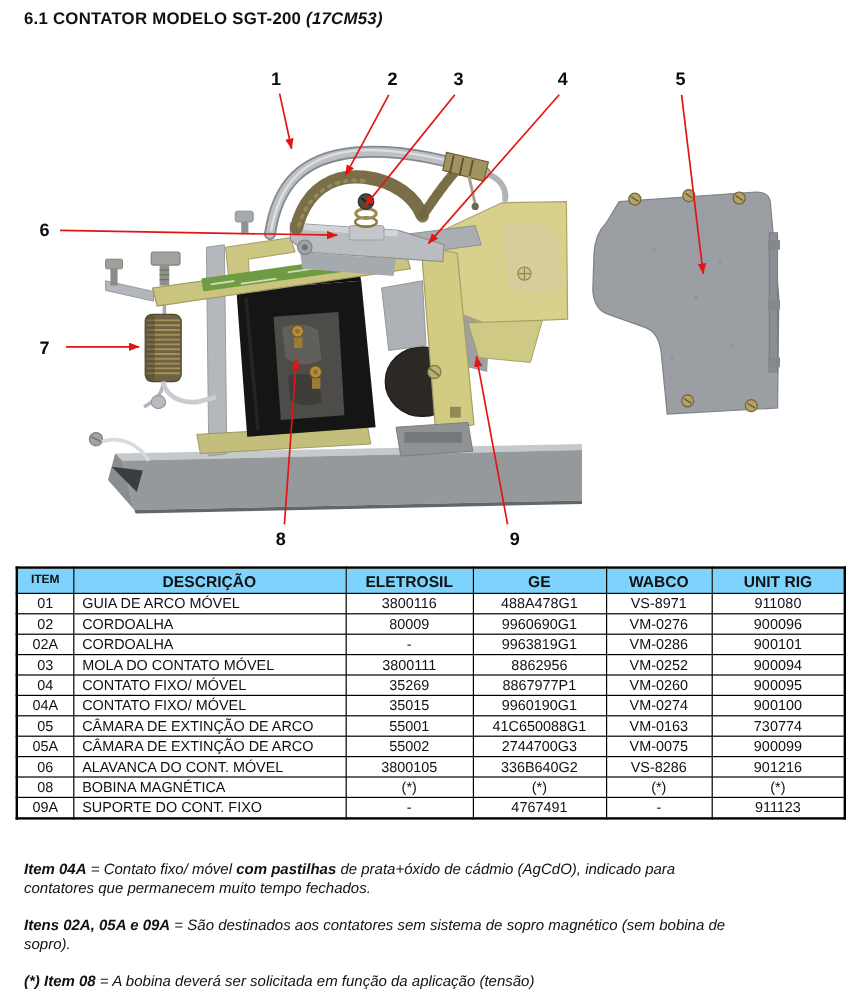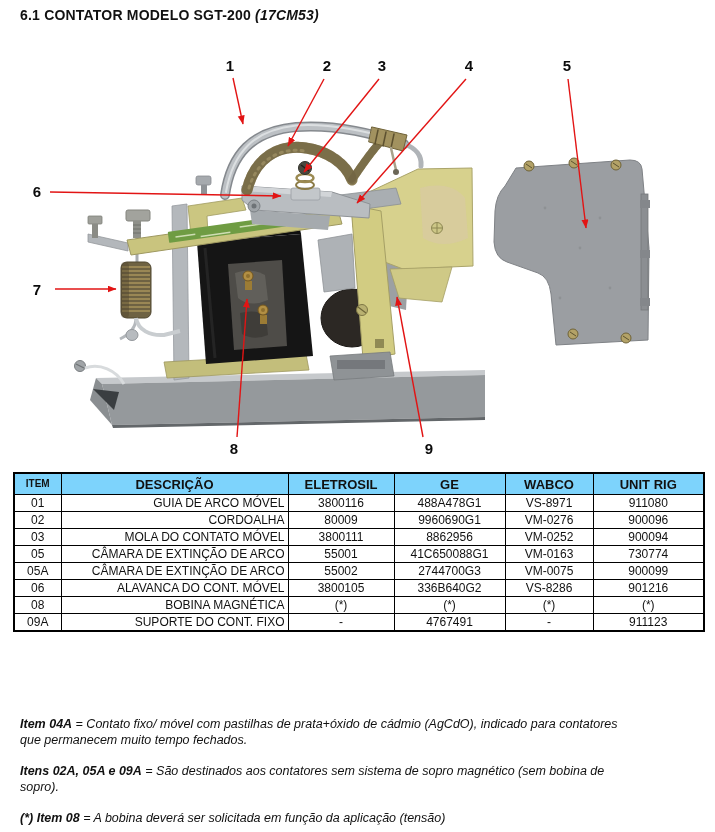--- a/index.html
+++ b/index.html
@@ -16,27 +16,27 @@
   .callout{font:bold 15px "Liberation Sans",sans-serif;fill:#0b0b0b;}
 
   .tablewrap{position:absolute;left:13px;top:472px;width:690px;}
   table{border-collapse:collapse;table-layout:fixed;width:690px;
         font-size:12px;line-height:1;}
   th,td{border:1px solid #000;height:16px;text-align:center;vertical-align:middle;
         overflow:hidden;white-space:nowrap;padding:0 3px;}
   table{border:2px solid #000;}
   thead th{background:#7dd3fc;font-weight:bold;font-size:13px;height:20px;}
   thead th.th-item{font-size:10px;}
-  td.desc{text-align:right;padding-left:20px;}
+  td.desc{text-align:left;padding-left:7px;}
 
   .footnotes{position:absolute;left:20px;top:716px;width:600px;
              font-size:12.5px;font-style:italic;line-height:16px;}
   .footnotes p{margin:0 0 15px 0;}
   .fn-lead{font-weight:bold;}
-  .fn-bold{font-weight:normal;}
+  .fn-bold{font-weight:bold;}
 </style>
 </head>
 <body>
 
 <div class="page">
 
   <div class="title">
     <span>6.1 CONTATOR MODELO SGT-200</span>
     <span class="model">(17CM53)</span>
   </div>
@@ -268,28 +268,52 @@
         </tr>
         <tr>
           <td>02</td>
           <td class="desc">CORDOALHA</td>
           <td>80009</td>
           <td>9960690G1</td>
           <td>VM-0276</td>
           <td>900096</td>
         </tr>
         <tr>
+          <td>02A</td>
+          <td class="desc">CORDOALHA</td>
+          <td>-</td>
+          <td>9963819G1</td>
+          <td>VM-0286</td>
+          <td>900101</td>
+        </tr>
+        <tr>
           <td>03</td>
           <td class="desc">MOLA DO CONTATO MÓVEL</td>
           <td>3800111</td>
           <td>8862956</td>
           <td>VM-0252</td>
           <td>900094</td>
         </tr>
         <tr>
+          <td>04</td>
+          <td class="desc">CONTATO FIXO/ MÓVEL</td>
+          <td>35269</td>
+          <td>8867977P1</td>
+          <td>VM-0260</td>
+          <td>900095</td>
+        </tr>
+        <tr>
+          <td>04A</td>
+          <td class="desc">CONTATO FIXO/ MÓVEL</td>
+          <td>35015</td>
+          <td>9960190G1</td>
+          <td>VM-0274</td>
+          <td>900100</td>
+        </tr>
+        <tr>
           <td>05</td>
           <td class="desc">CÂMARA DE EXTINÇÃO DE ARCO</td>
           <td>55001</td>
           <td>41C650088G1</td>
           <td>VM-0163</td>
           <td>730774</td>
         </tr>
         <tr>
           <td>05A</td>
           <td class="desc">CÂMARA DE EXTINÇÃO DE ARCO</td>

